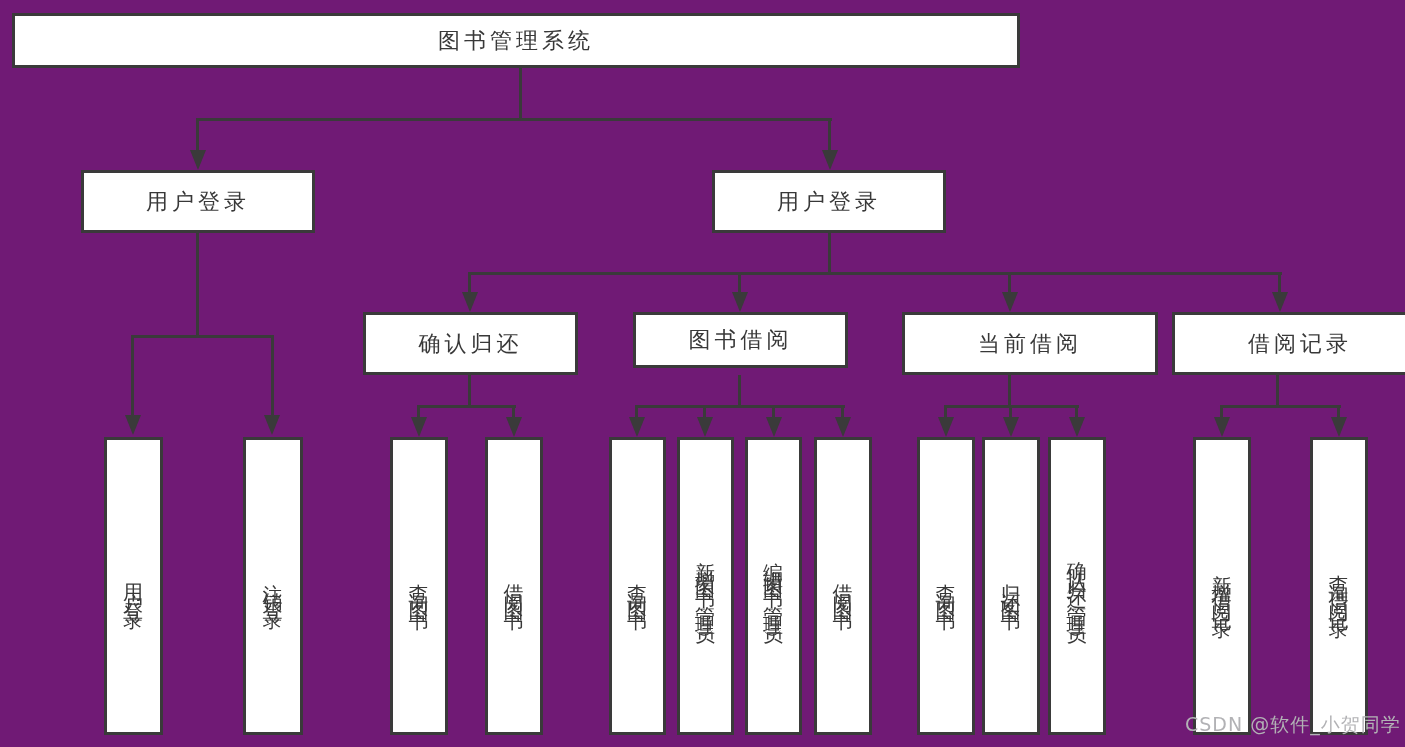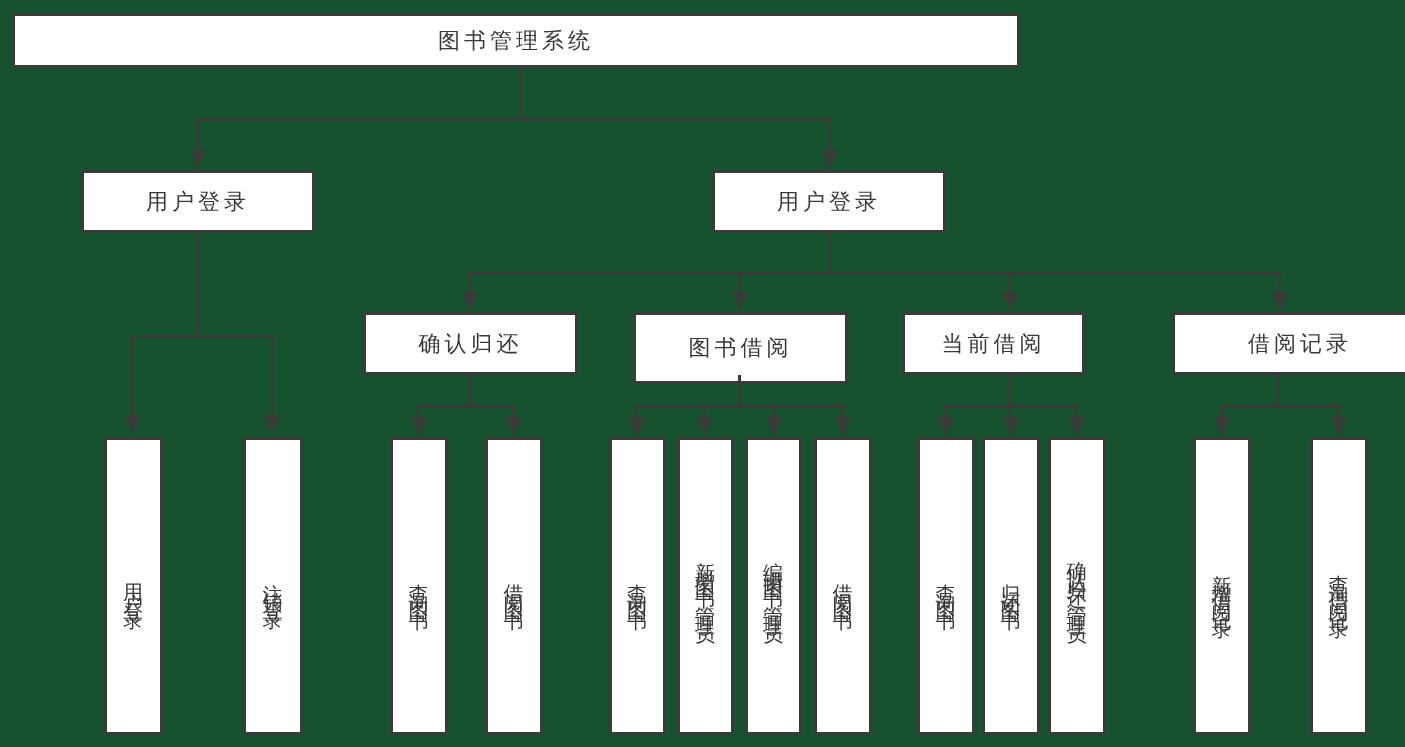--- a/index.html
+++ b/index.html
@@ -1,17 +1,17 @@
 <!DOCTYPE html>
 <html><head>
 <meta charset="utf-8">
 <style>
   html,body{margin:0;padding:0;background:#ffffff;}
   .canvas{
-    position:relative;width:1405px;height:747px;background:#14532d;overflow:hidden;
+    position:relative;width:1405px;height:747px;background:#701a75;overflow:hidden;
     font-family:"DejaVu Sans","Liberation Sans",sans-serif;color:#383838;
   }
   .hbox{
     position:absolute;box-sizing:border-box;border:3px solid #3a3a3a;background:#ffffff;
     display:flex;align-items:center;justify-content:center;
     font-size:22px;letter-spacing:4px;white-space:nowrap;
   }
   .vbox{
     position:absolute;top:437px;height:298px;box-sizing:border-box;
     border:3px solid #3a3a3a;background:#ffffff;
@@ -76,24 +76,24 @@
   <div class="vline" style="left:738px;top:272px;height:22px"></div>
   <div class="arrow" style="left:732px;top:292px"></div>
   <div class="vline" style="left:1008px;top:272px;height:22px"></div>
   <div class="arrow" style="left:1002px;top:292px"></div>
   <div class="vline" style="left:1278px;top:272px;height:22px"></div>
   <div class="arrow" style="left:1272px;top:292px"></div>
 
   <div class="hbox" style="left:363px;top:312px;width:215px;height:63px">
     <span>确认归还</span>
   </div>
-  <div class="hbox" style="left:633px;top:312px;width:215px;height:72px">
+  <div class="hbox" style="left:633px;top:312px;width:215px;height:56px">
     <span>图书借阅</span>
   </div>
-  <div class="hbox" style="left:902px;top:312px;width:183px;height:63px">
+  <div class="hbox" style="left:902px;top:312px;width:256px;height:63px">
     <span>当前借阅</span>
   </div>
   <div class="hbox" style="left:1172px;top:312px;width:256px;height:63px">
     <span>借阅记录</span>
   </div>
 
   <div class="vline" style="left:468px;top:375px;height:33px"></div>
   <div class="hline" style="left:417px;top:405px;width:99px"></div>
   <div class="vline" style="left:417px;top:405px;height:14px"></div>
   <div class="arrow" style="left:411px;top:417px"></div>
@@ -153,14 +153,15 @@
   <div class="arrow" style="left:1214px;top:417px"></div>
   <div class="vline" style="left:1337px;top:405px;height:14px"></div>
   <div class="arrow" style="left:1331px;top:417px"></div>
   <div class="vbox" style="left:1193px;width:58px">
     <span>新增借阅记录</span>
   </div>
   <div class="vbox" style="left:1310px;width:58px">
     <span>查询借阅记录</span>
   </div>
 
+  <div class="watermark">CSDN @软件_小贺同学</div>
 
 </div>
 
 </body></html>

